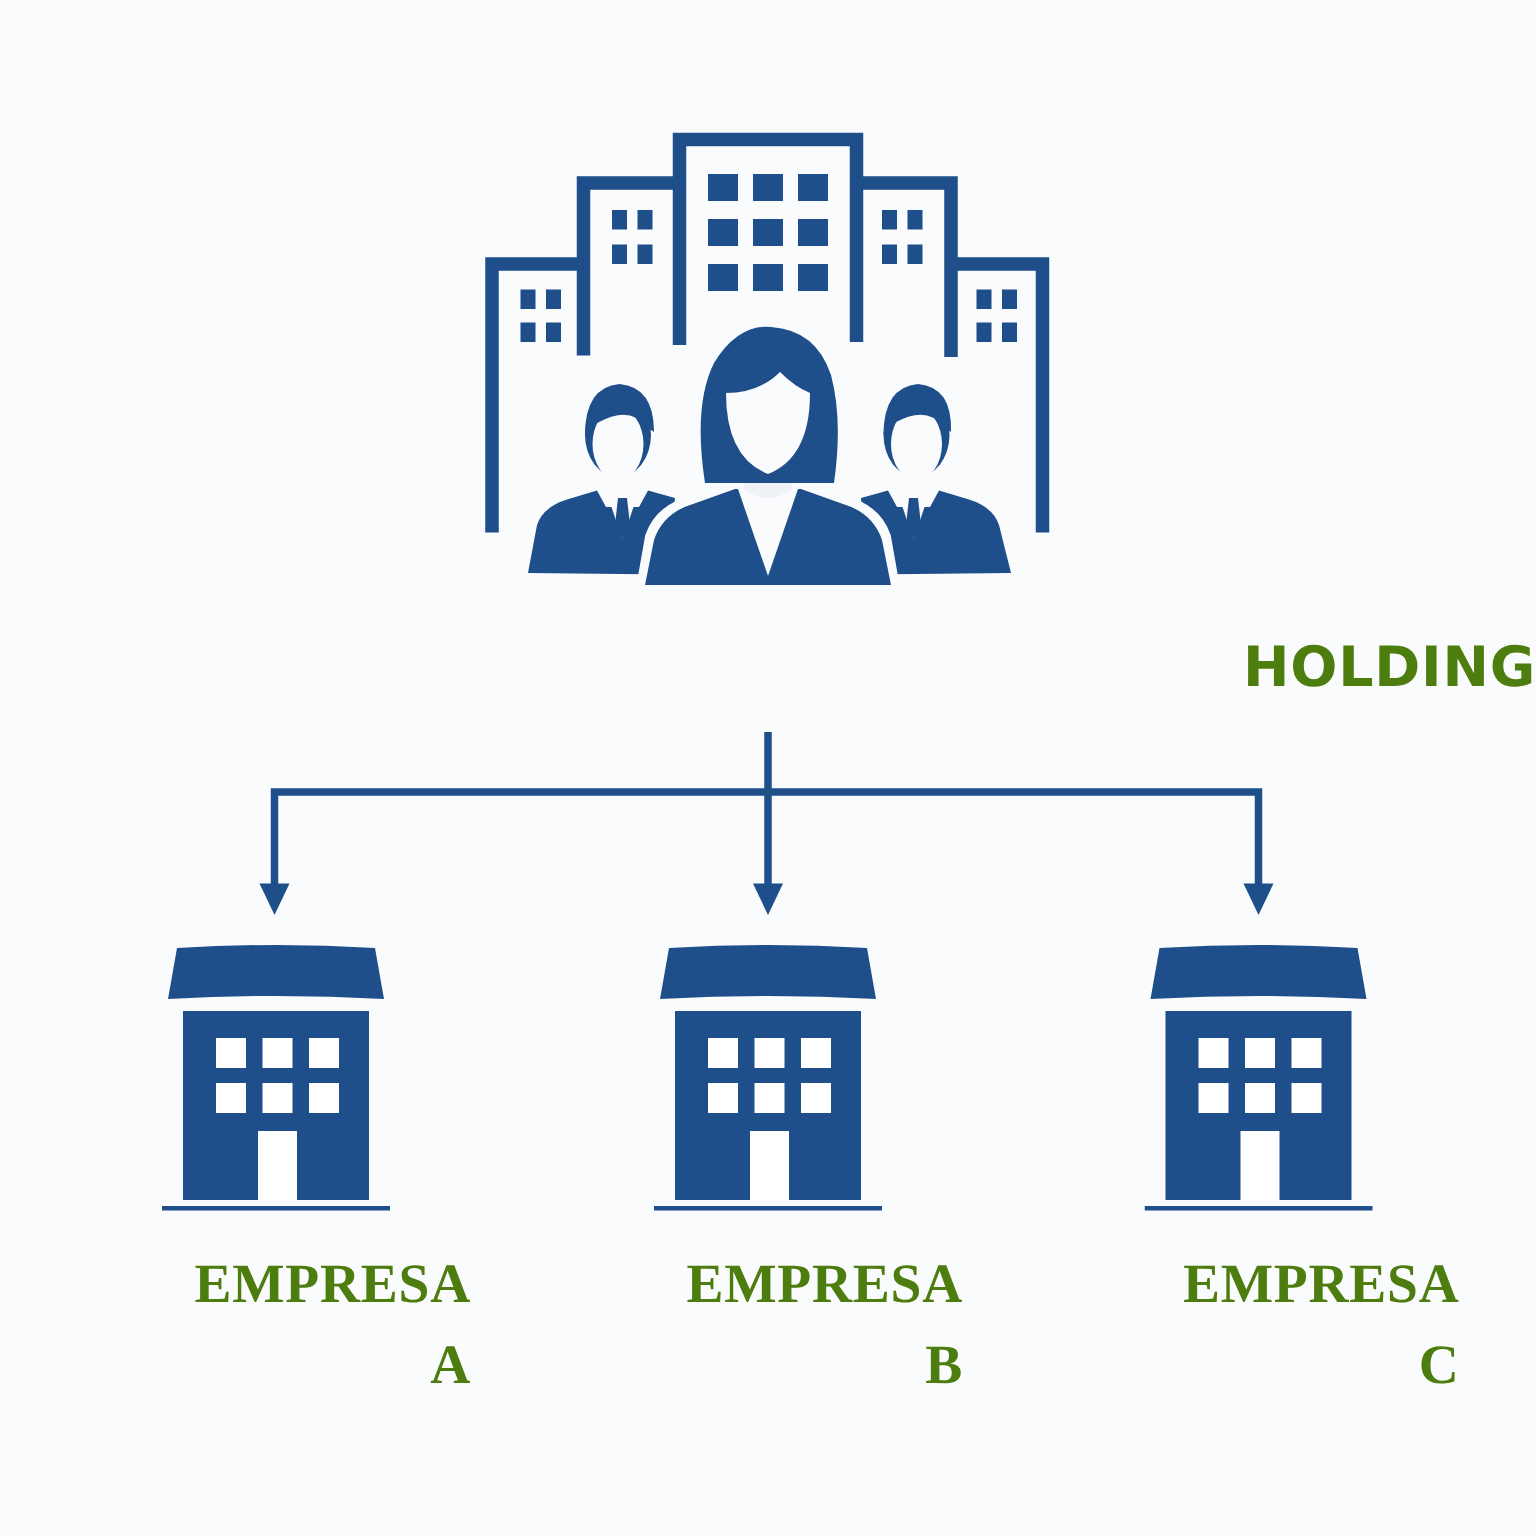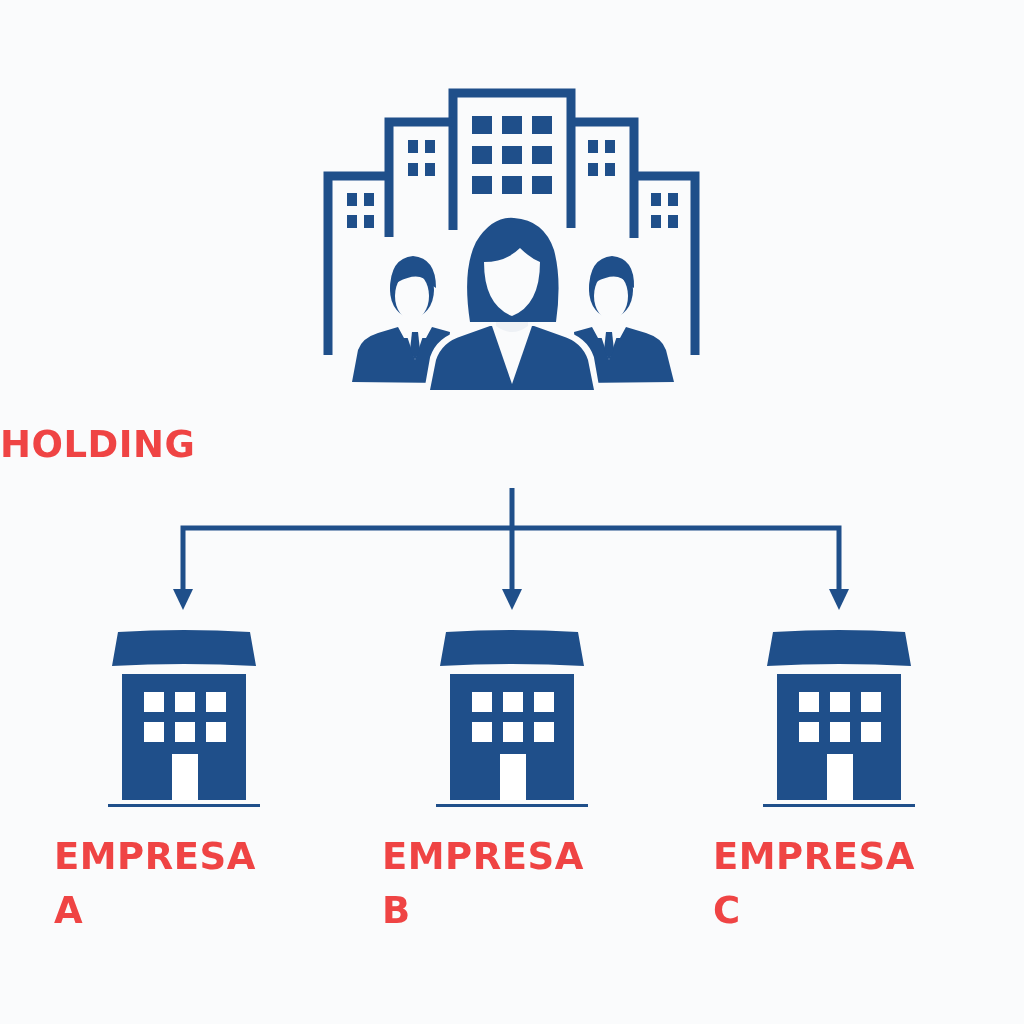--- a/index.html
+++ b/index.html
@@ -6,27 +6,27 @@
     body {
       width: 1024px; height: 1024px;
       background: #fafbfc;
       position: relative;
       overflow: hidden;
       font-family: "DejaVu Sans", "Liberation Sans", sans-serif;
     }
     .abs { position: absolute; }
     .label {
       position: absolute;
-      color: #ef4444;
+      color: #4d7c0f;
       font-weight: bold;
-      text-align: left;
+      text-align: right;
       letter-spacing: 0.5px;
     }
     #holding-label { left: 0; width: 1024px; top: 422px; font-size: 37px; line-height: 46px; }
-    .company-label { width: 260px; font-size: 37px; line-height: 54px; top: 830px; }
+    .company-label { width: 260px; font-size: 37px; line-height: 54px; top: 830px; font-family: Liberation Serif, serif; }
     .company-label span { display: block; }
   </style>
 </head>
 <body>
 
 <svg class="abs" style="left:320px; top:84px;" width="390" height="320" viewBox="320 84 390 320">
   <g fill="none" stroke="#1f4f8a" stroke-width="9" stroke-linejoin="miter">
 
     <polyline points="453,230 453,93 571,93 571,228"></polyline>
 

